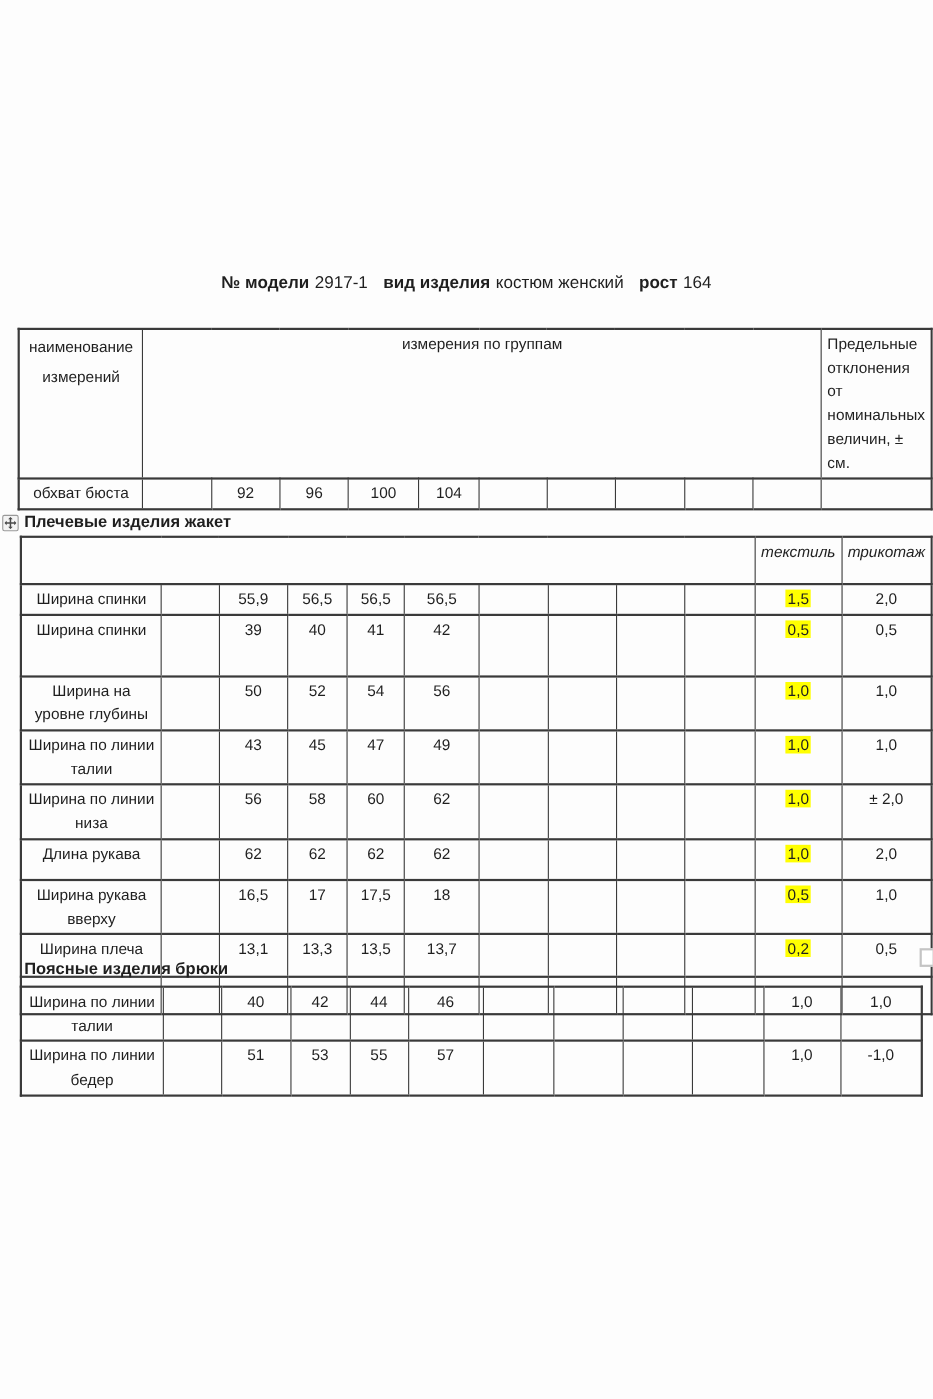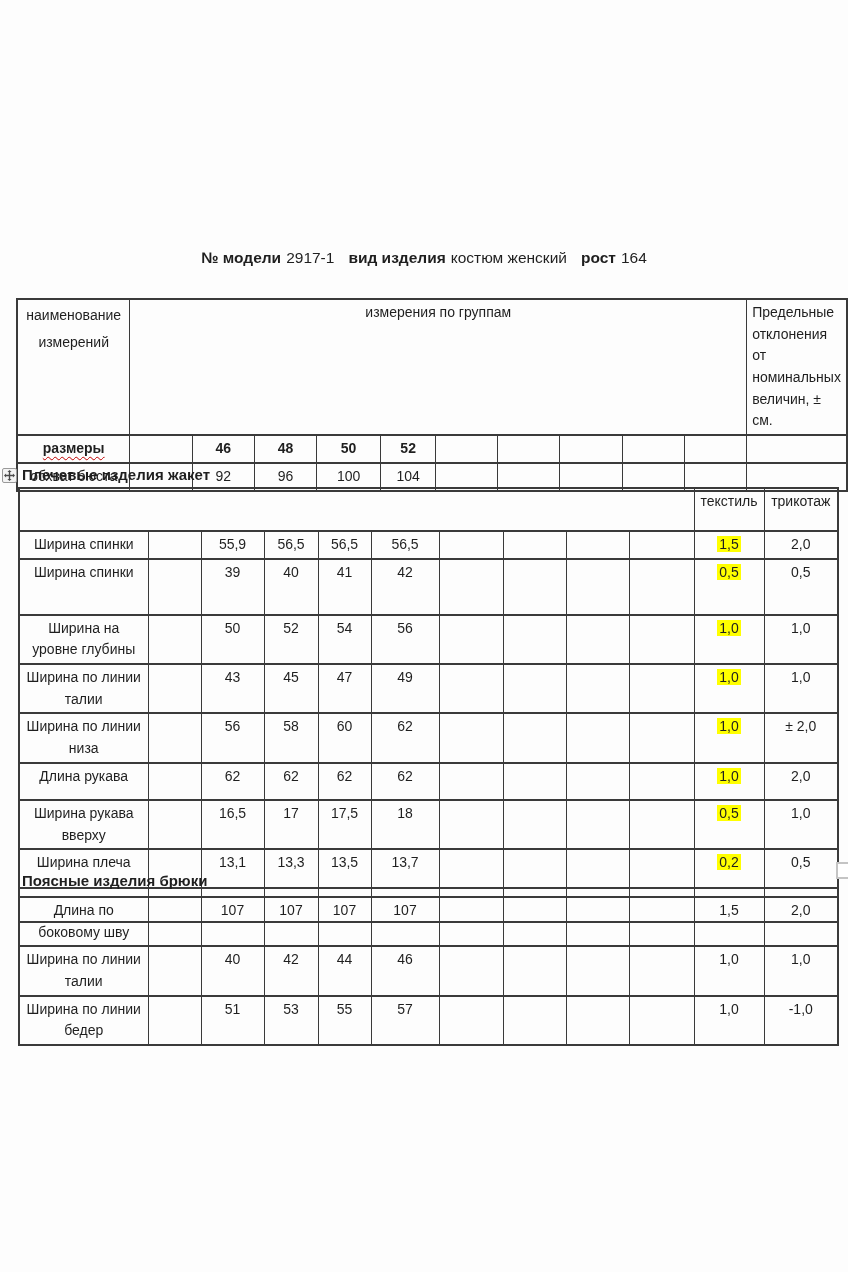--- a/index.html
+++ b/index.html
@@ -31,21 +31,21 @@
     overflow:hidden;
   }
   table.t td:first-child{border-left-width:2px;}
   table.t td:last-child{border-right-width:2px;}
   td.lbl{text-align:center;}
   td.pre{white-space:pre-line;}
   td.v{text-align:center;font-size:15px;}
   td.ctr{text-align:center;margin-top:10px;}
   td.b{font-weight:700;}
   td.tol{font-size:9.5px;line-height:1.55;padding:3px 4px;}
-  td.ch{text-align:center;font-size:12.5px;padding-top:4px;}
+  td.ch{text-align:right;font-size:12.5px;padding-top:4px;font-style:italic;}
   .t1{left:16px;top:298px;}
   .t2{left:18px;top:487px;}
   .t3{left:18px;top:896px;}
   .hl{background:#ffff00;padding:0 2px;}
   .squig{
     font-weight:700;
     text-decoration:underline wavy #c00000;
     text-decoration-thickness:1px;
     text-underline-offset:3px;
   }
@@ -94,34 +94,20 @@
         <col style="width:63px">
         <col style="width:82px">
     </colgroup>
     <tbody>
         <tr style="height:88px">
       <td class="lbl pre" style="line-height:1.9">наименование
 измерений</td>
       <td class="ctr" colspan="10">измерения по группам</td>
       <td class="tol">Предельные отклонения от номинальных величин, ± см.</td>
     </tr>
-    <tr style="height:23px">
-      <td class="ctr"><span class="squig">размеры</span></td>
-      <td class="e"></td>
-      <td class="v b">46</td>
-      <td class="v b">48</td>
-      <td class="v b">50</td>
-      <td class="v b">52</td>
-      <td class="e"></td>
-          <td class="e"></td>
-          <td class="e"></td>
-          <td class="e"></td>
-          <td class="e"></td>
-      <td class="e"></td>
-    </tr>
     <tr style="height:27px">
       <td class="lbl">обхват бюста</td>
       <td class="e"></td>
       <td class="v">92</td>
       <td class="v">96</td>
       <td class="v">100</td>
       <td class="v">104</td>
       <td class="e"></td>
           <td class="e"></td>
           <td class="e"></td>
@@ -309,35 +295,20 @@
         <col style="width:53px">
         <col style="width:68px">
         <col style="width:64px">
         <col style="width:63px">
         <col style="width:63px">
         <col style="width:65px">
         <col style="width:70px">
         <col style="width:74px">
     </colgroup>
     <tbody>
-        <tr style="height:36px">
-      <td class="lbl pre">Длина по
-боковому шву</td>
-      <td class="e"></td>
-      <td class="v">107</td>
-      <td class="v">107</td>
-      <td class="v">107</td>
-      <td class="v">107</td>
-      <td class="e"></td>
-          <td class="e"></td>
-          <td class="e"></td>
-          <td class="e"></td>
-      <td class="v">1,5</td>
-      <td class="v">2,0</td>
-    </tr>
     <tr style="height:39px">
       <td class="lbl pre">Ширина по линии
 талии</td>
       <td class="e"></td>
       <td class="v">40</td>
       <td class="v">42</td>
       <td class="v">44</td>
       <td class="v">46</td>
       <td class="e"></td>
           <td class="e"></td>

